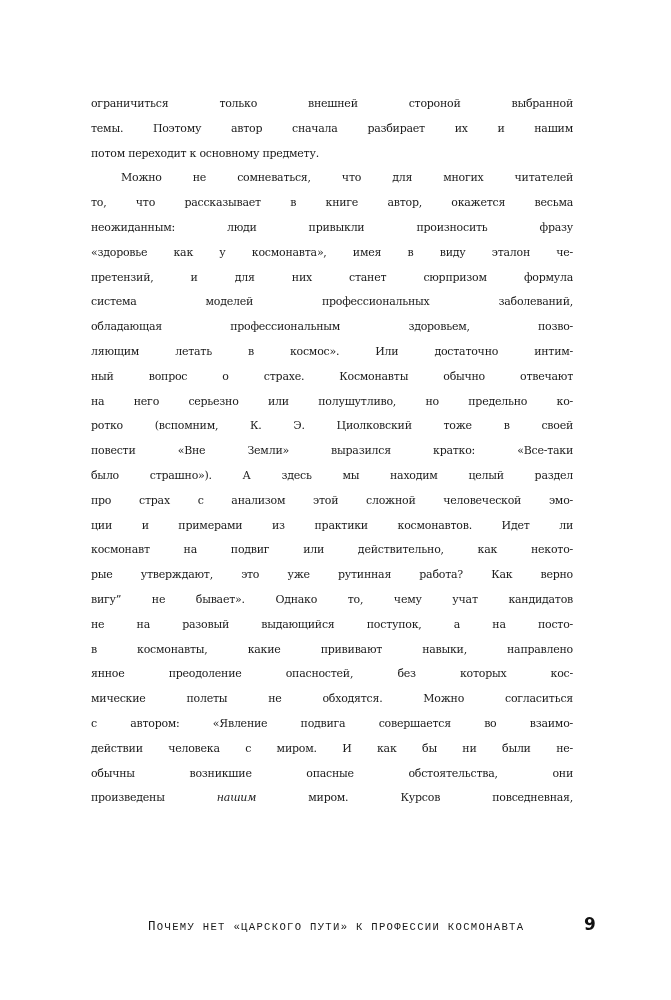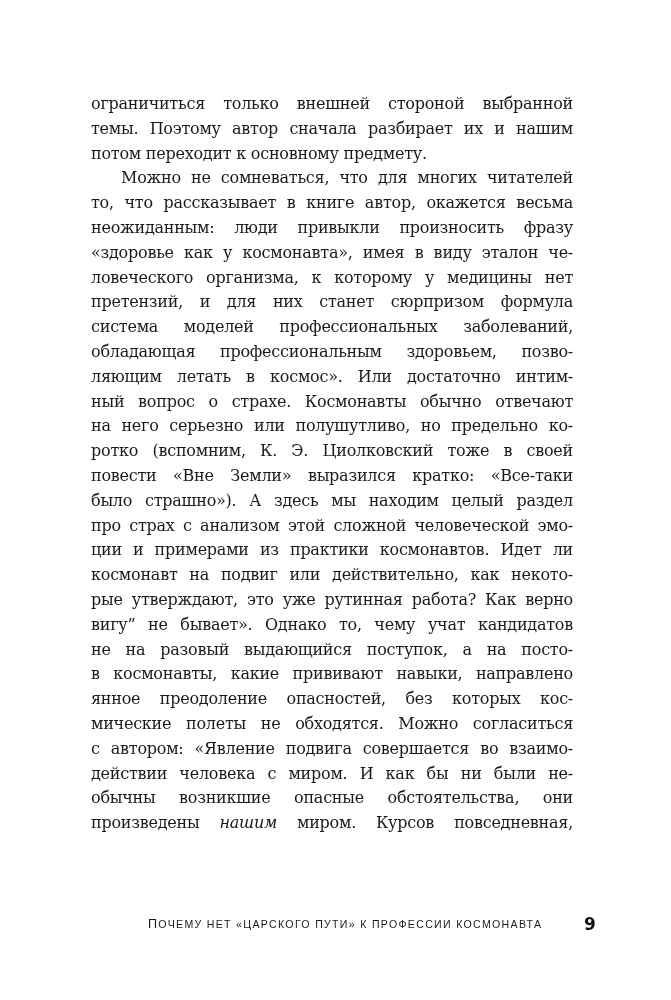--- a/index.html
+++ b/index.html
@@ -25,49 +25,49 @@
     .text-block {
       position: absolute;
       left: 91px;
       top: 92px;
       width: 482px;
     }
     .line {
       display: block;
       height: 24.8px;
       line-height: 24.8px;
-      font-size: 16px;
+      font-size: 11px;
       white-space: nowrap;
       text-align: justify;
       text-align-last: justify;
       letter-spacing: -0.25px;
       overflow: visible;
     }
     .line.last {
       text-align-last: left;
     }
     .line.indent {
       padding-left: 30px;
     }
     .line i {
       font-style: italic;
     }
     .running-head {
       position: absolute;
       left: 148px;
       top: 916px;
       width: 376px;
-      font-family: Liberation Sans, sans-serif;
+      font-family: Liberation Mono, monospace;
       font-size: 10.6px;
       letter-spacing: 1.3px;
       color: #1a1a1a;
       white-space: nowrap;
       text-align: justify;
       text-align-last: justify;
-      line-height: 16px;
+      line-height: 22px;
     }
     .running-head .rh-first {
       font-size: 12.6px;
     }
     .page-number {
       position: absolute;
       left: 584px;
       top: 914px;
       font-family: "DejaVu Sans", "Liberation Sans", sans-serif;
       font-weight: bold;
@@ -83,21 +83,20 @@
   <div class="text-block">
 
     <span class="line">ограничиться только внешней стороной выбранной</span>
     <span class="line">темы. Поэтому автор сначала разбирает их и нашим</span>
     <span class="line last">потом переходит к основному предмету.</span>
 
     <span class="line indent">Можно не сомневаться, что для многих читателей</span>
     <span class="line">то, что рассказывает в книге автор, окажется весьма</span>
     <span class="line">неожиданным: люди привыкли произносить фразу</span>
     <span class="line">«здоровье как у космонавта», имея в виду эталон че-</span>
-    <span class="line">ловеческого организма, к которому у медицины нет</span>
     <span class="line">претензий, и для них станет сюрпризом формула</span>
     <span class="line">система моделей профессиональных заболеваний,</span>
     <span class="line">обладающая профессиональным здоровьем, позво-</span>
     <span class="line">ляющим летать в космос». Или достаточно интим-</span>
     <span class="line">ный вопрос о страхе. Космонавты обычно отвечают</span>
     <span class="line">на него серьезно или полушутливо, но предельно ко-</span>
     <span class="line">ротко (вспомним, К. Э. Циолковский тоже в своей</span>
     <span class="line">повести «Вне Земли» выразился кратко: «Все-таки</span>
     <span class="line">было страшно»). А здесь мы находим целый раздел</span>
     <span class="line">про страх с анализом этой сложной человеческой эмо-</span>

